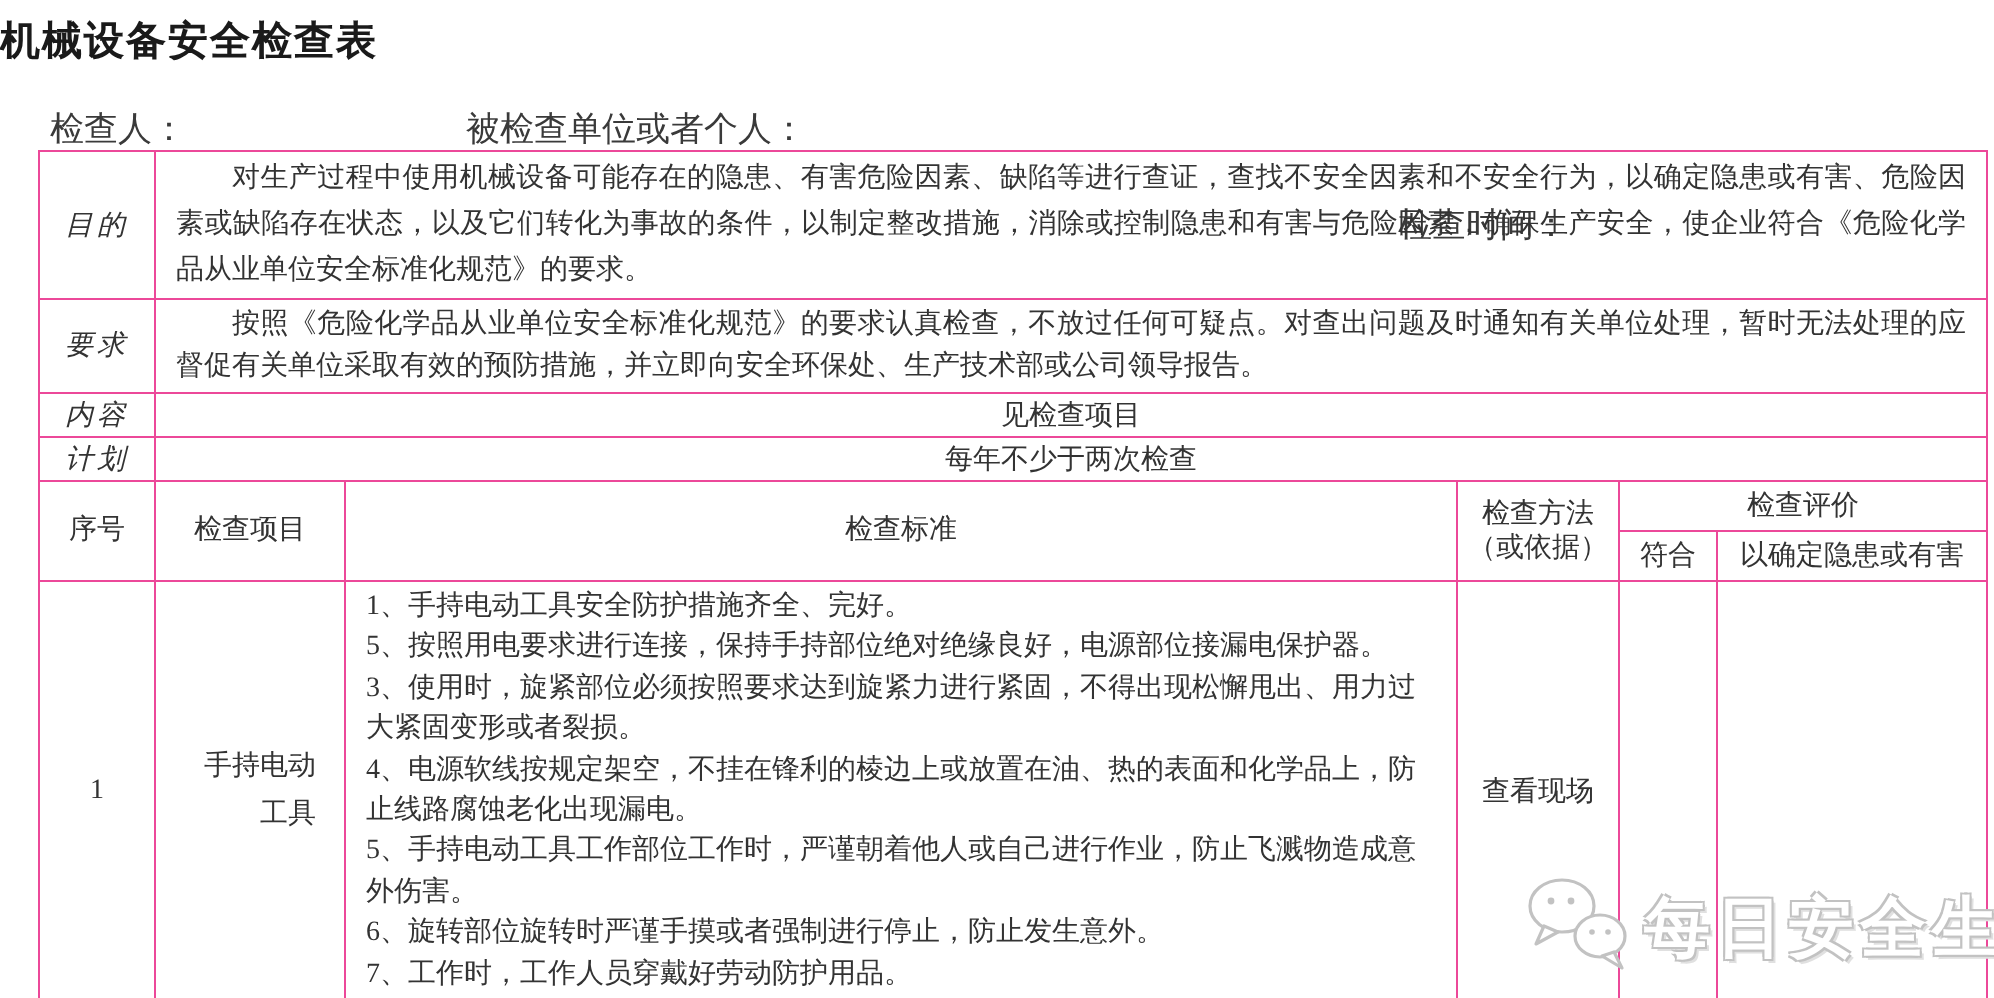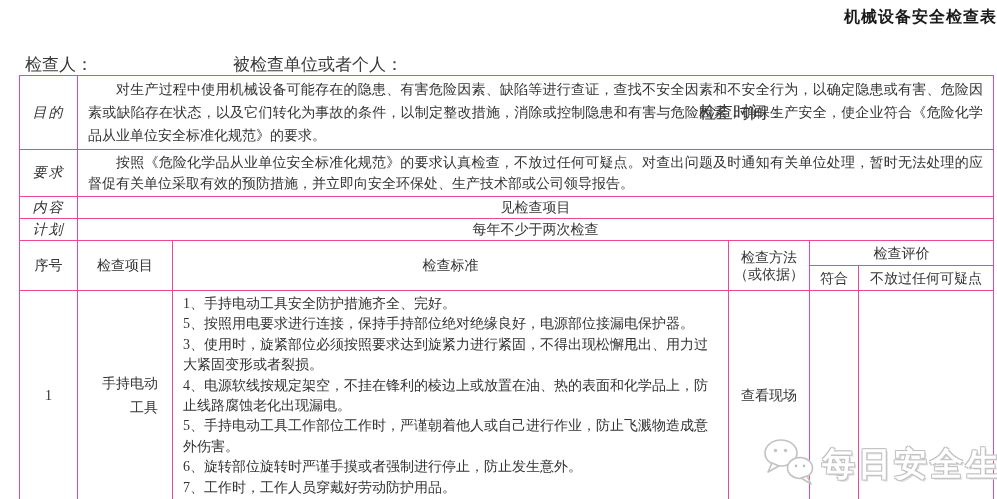--- a/index.html
+++ b/index.html
@@ -11,23 +11,23 @@
     background: #ffffff;
     font-family: "Liberation Serif", "DejaVu Serif", serif;
     color: #333333;
     overflow: hidden;
   }
   .title {
     position: absolute;
     top: 7px;
     left: 0;
     width: 100%;
-    text-align: right;
+    text-align: left;
     font-family: "Liberation Sans", "DejaVu Sans", sans-serif;
-    font-size: 16px;
+    font-size: 20px;
     font-weight: bold;
     color: #1a1a1a;
     letter-spacing: 1px;
   }
   .info-bar {
     position: absolute;
     top: 53px;
     left: 0;
     width: 100%;
     height: 20px;
@@ -152,21 +152,21 @@
       <td rowspan="2" class="head-cell">检查标准</td>
       <td rowspan="2" class="head-cell">
         <span>检查方法</span>
         <span>（或依据）</span>
       </td>
       <td colspan="2" class="head-cell">检查评价</td>
     </tr>
 
     <tr class="row-head">
       <td class="head-cell">符合</td>
-      <td class="head-cell">不放过任何可疑点</td>
+      <td class="head-cell">以确定隐患或有害</td>
     </tr>
 
     <tr class="row-body">
       <td class="center">1</td>
       <td class="item-cell">
         <div>手持电动工具</div>
       </td>
       <td class="standards-cell">
         <div>1、手持电动工具安全防护措施齐全、完好。</div>
         <div>5、按照用电要求进行连接，保持手持部位绝对绝缘良好，电源部位接漏电保护器。</div>

